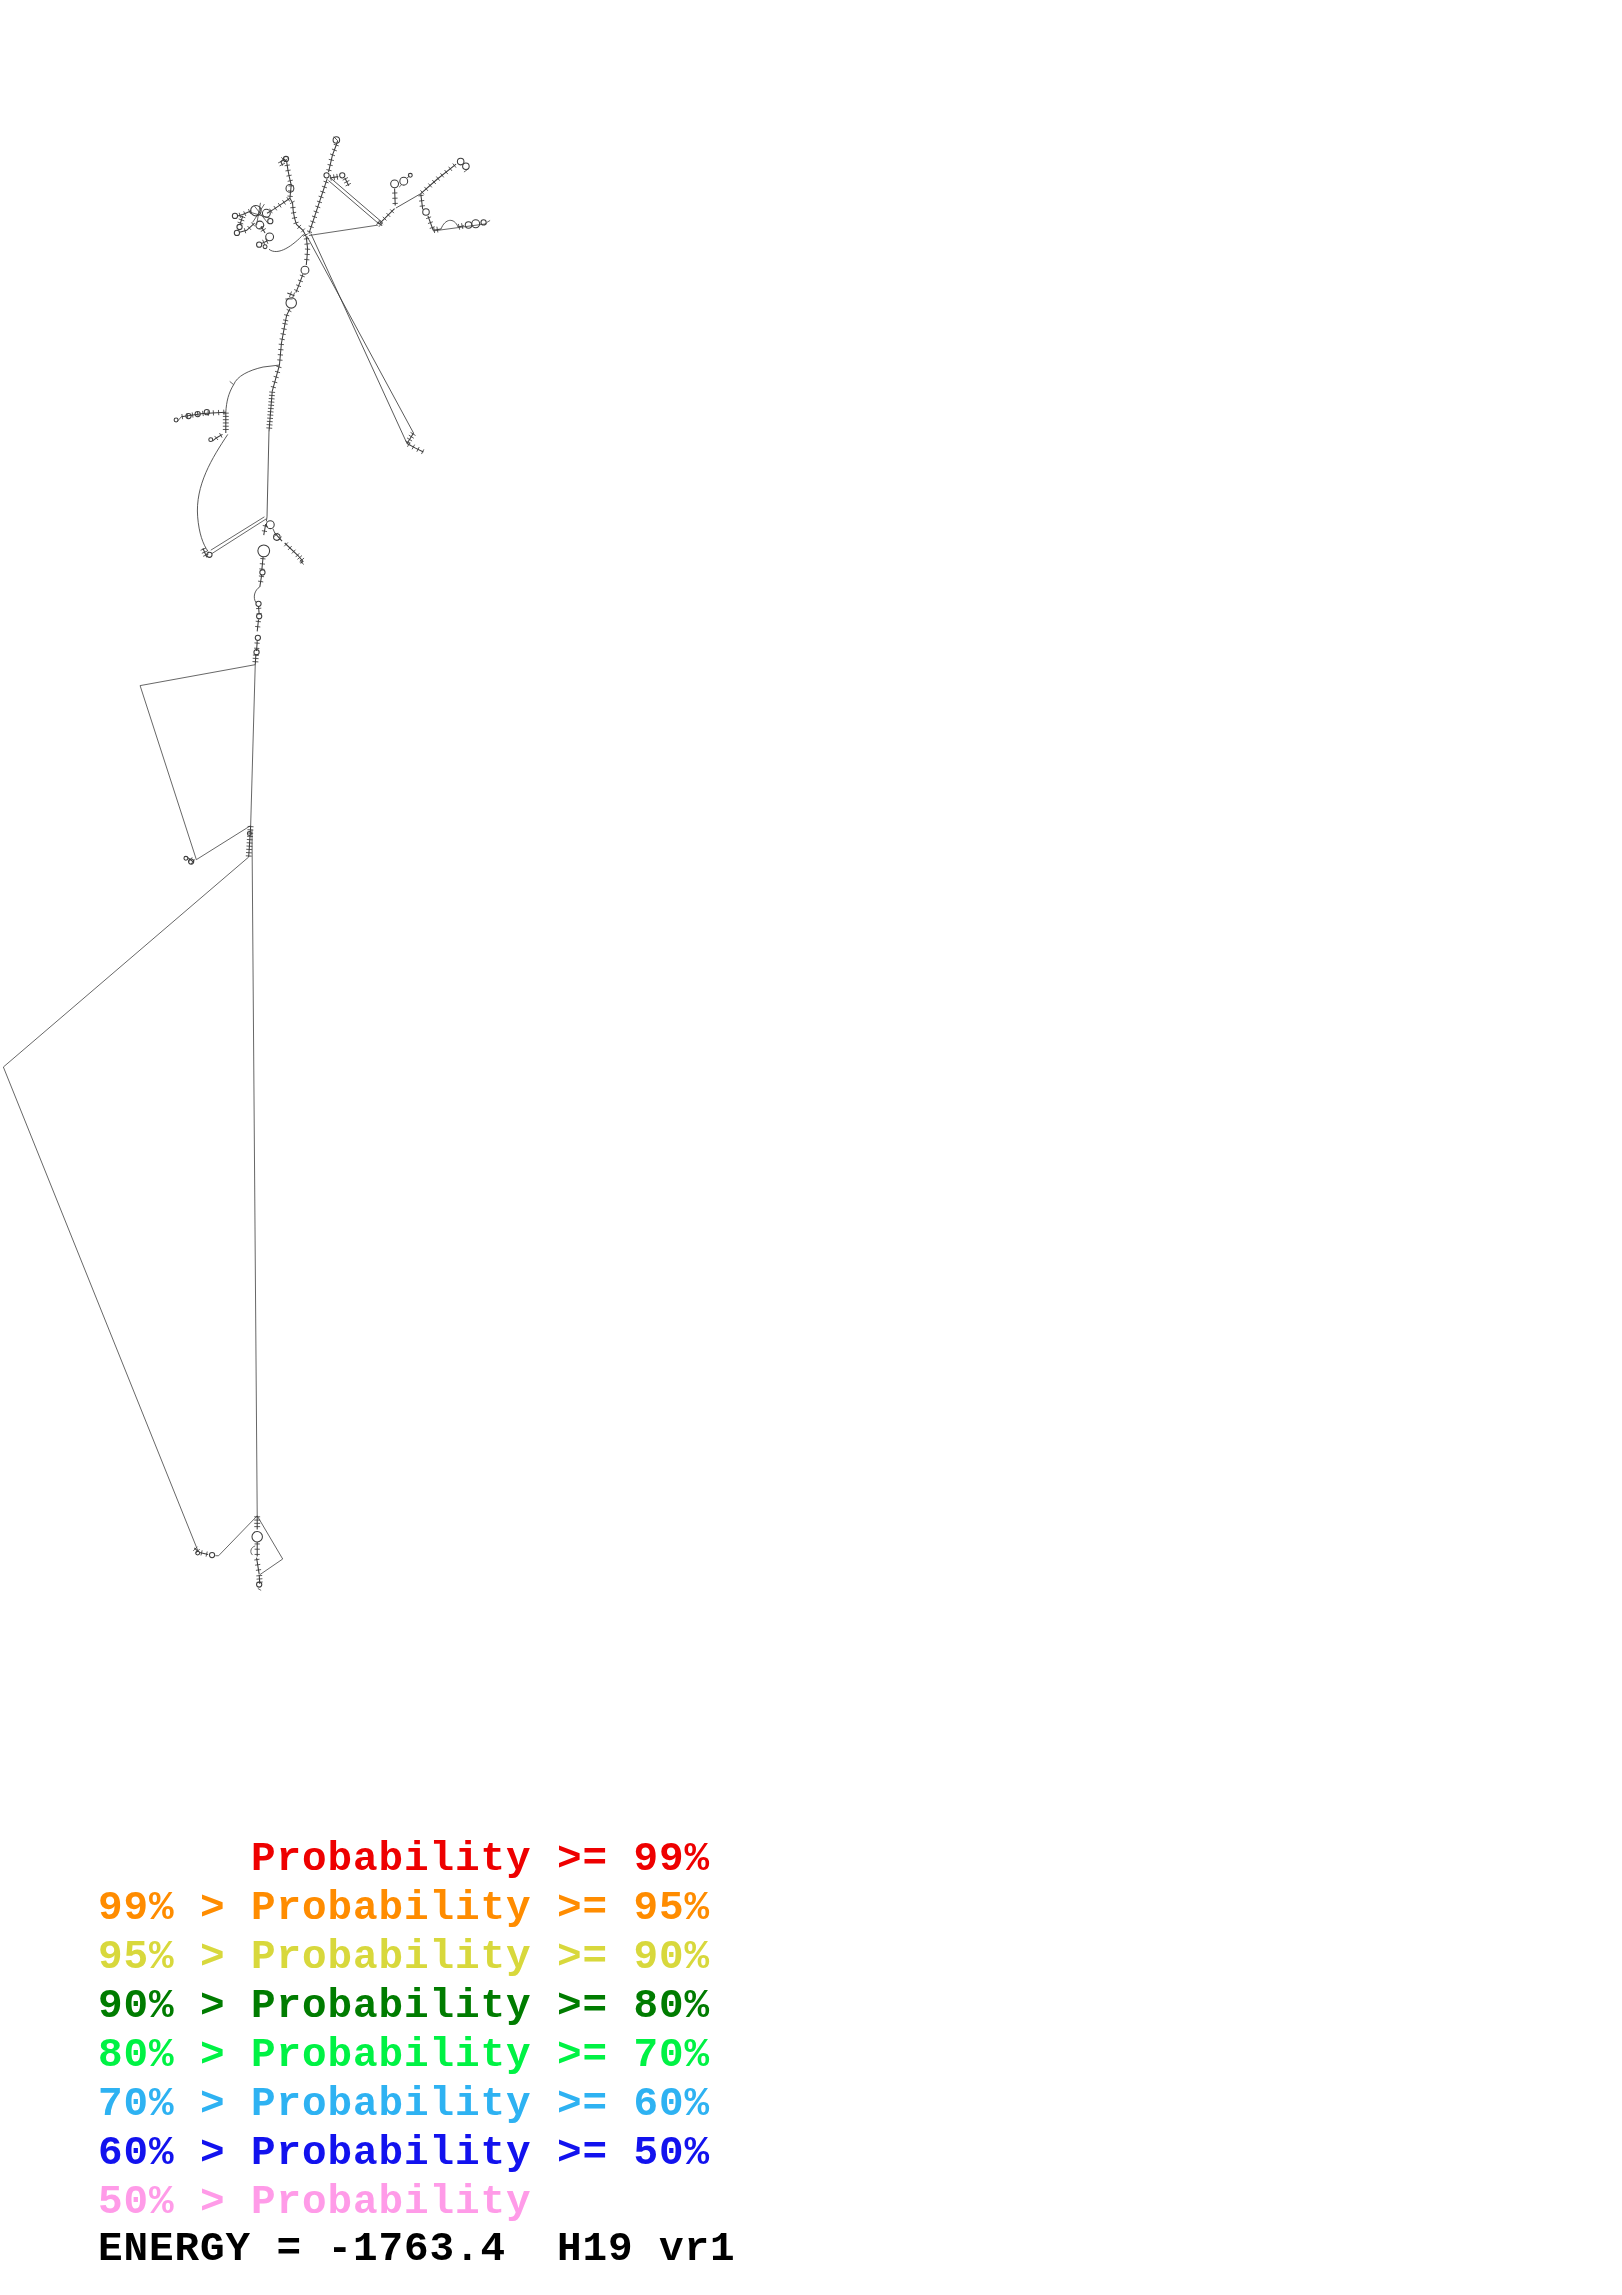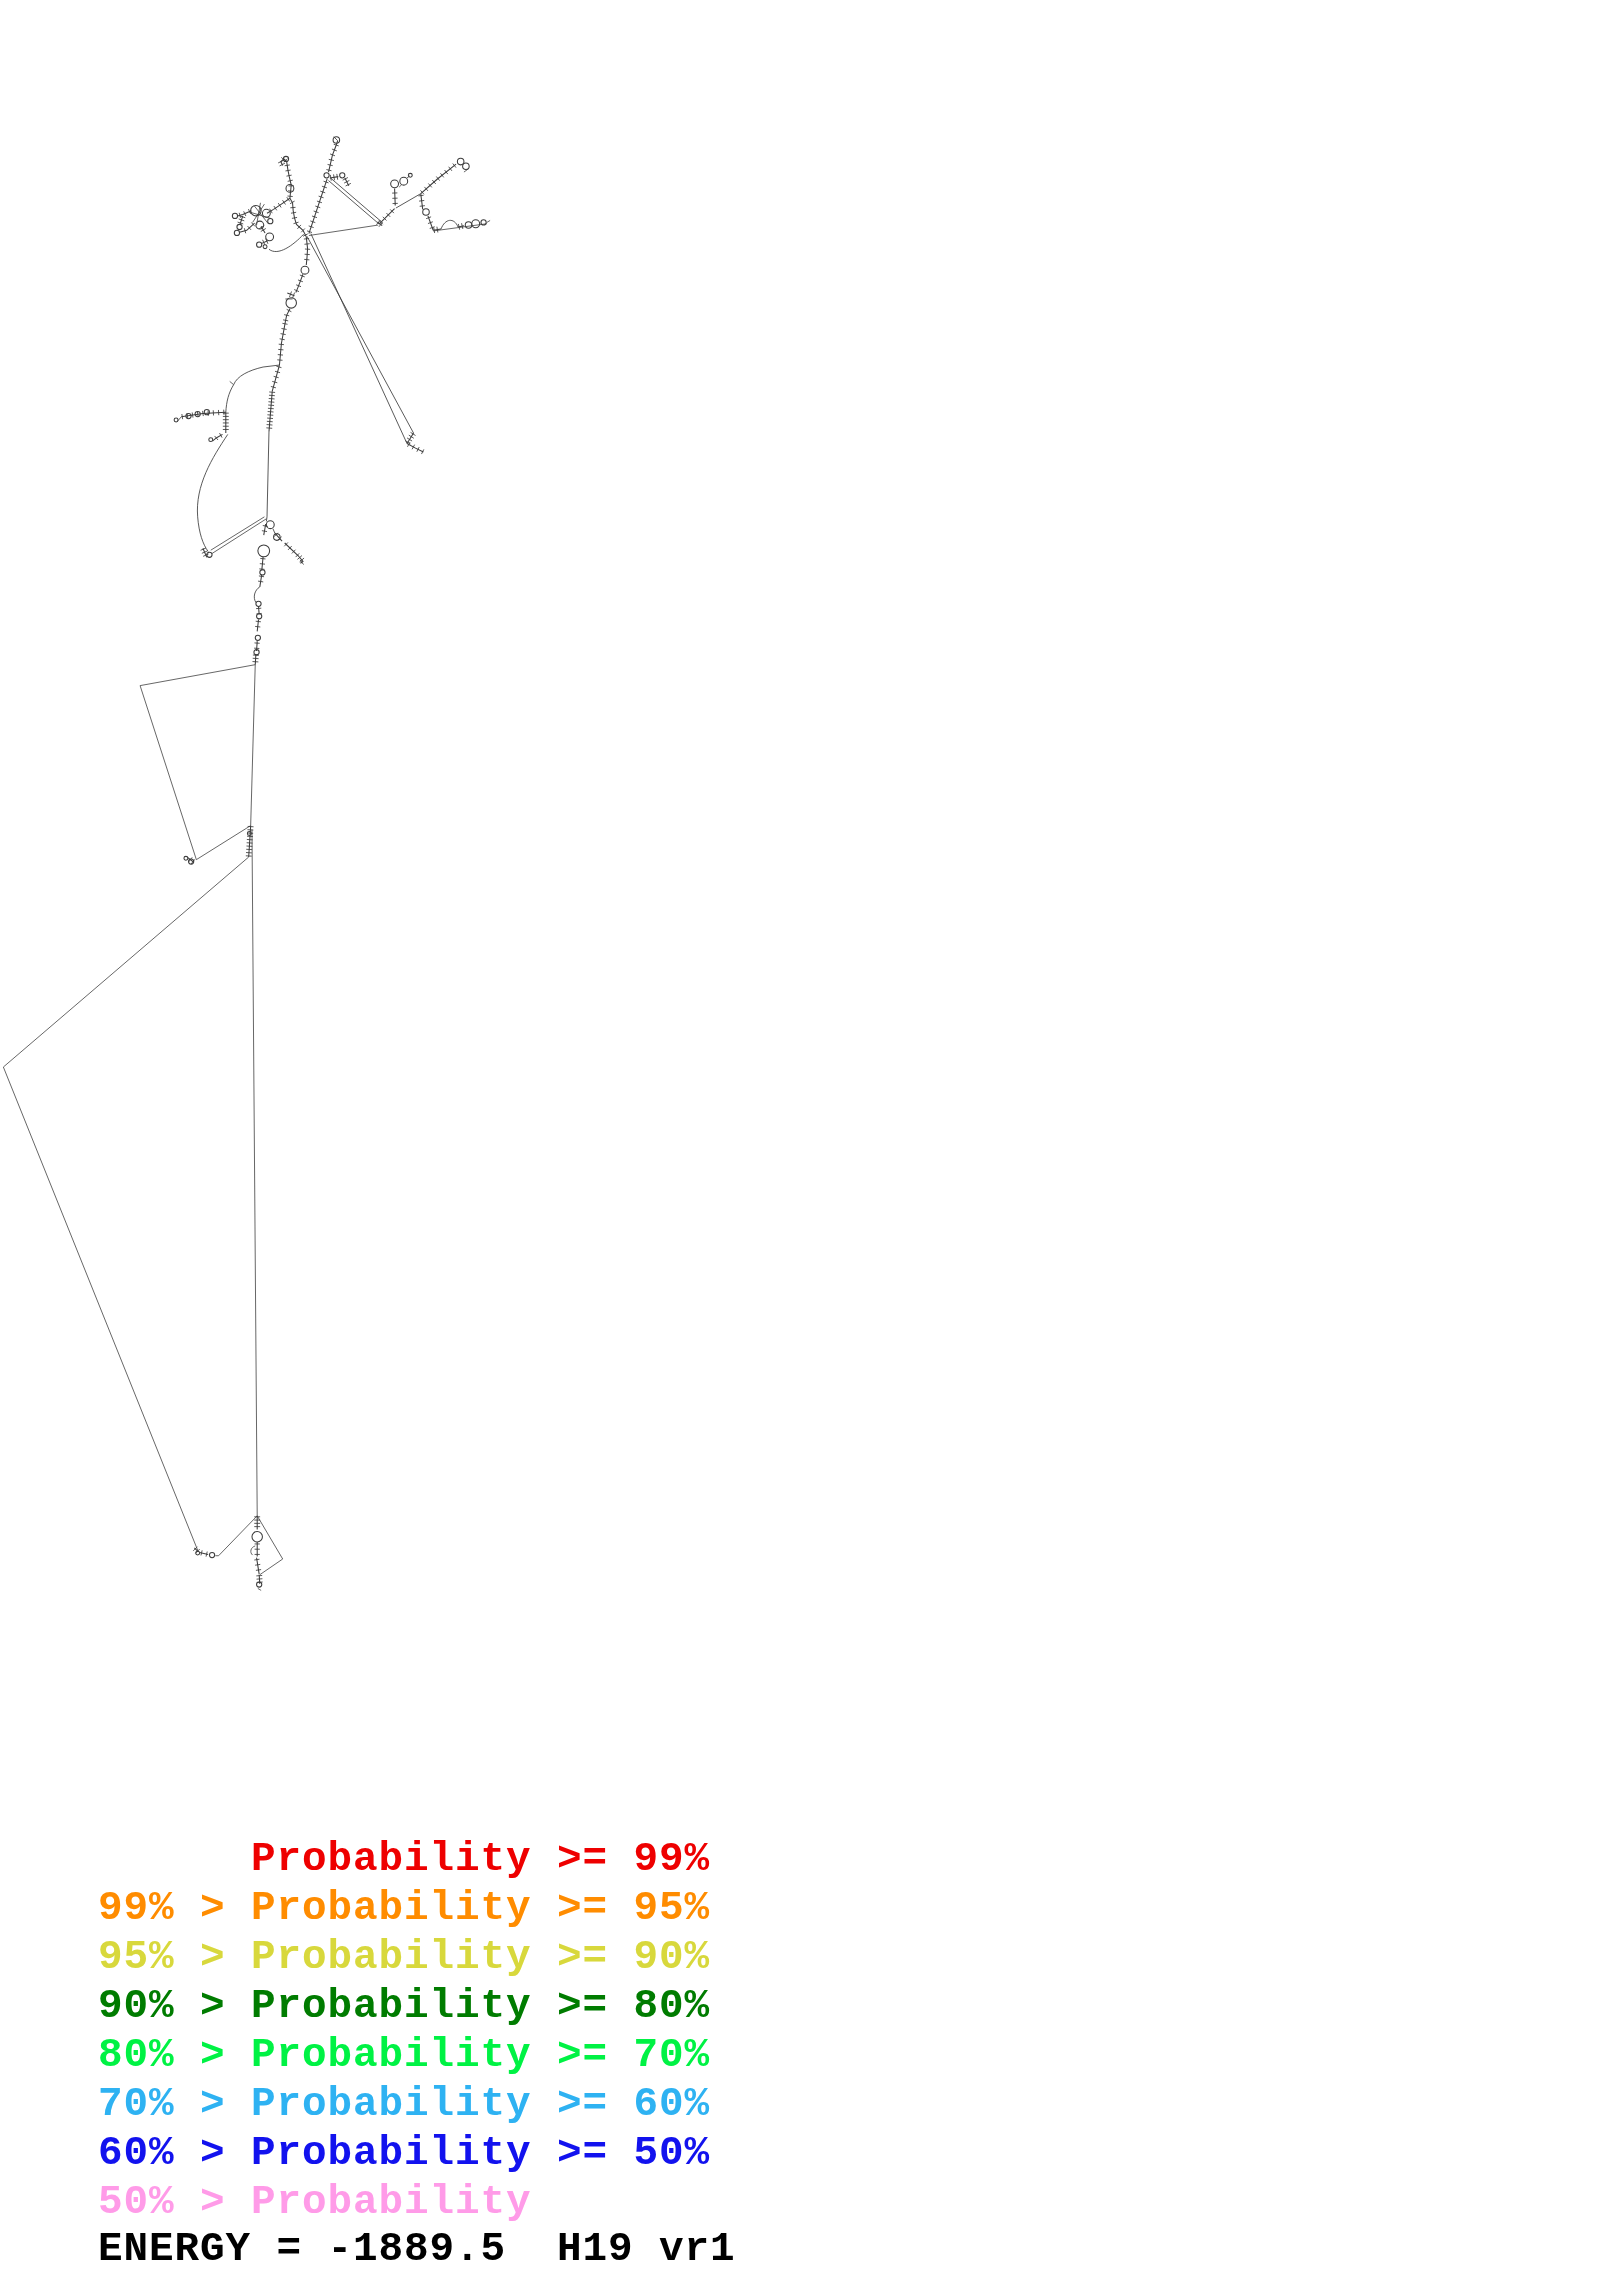--- a/index.html
+++ b/index.html
@@ -377,14 +377,14 @@
     <circle cx="292" cy="1317" r="4" fill="none" stroke="#3C3C3C" stroke-width="1.6"></circle>
     <circle cx="284" cy="1312" r="3" fill="none" stroke="#3C3C3C" stroke-width="1.6"></circle>
     <circle cx="302" cy="2374" r="3" fill="none" stroke="#3C3C3C" stroke-width="1.6"></circle>
     <circle cx="324" cy="2377" r="4" fill="none" stroke="#3C3C3C" stroke-width="1.6"></circle>
     <circle cx="393" cy="2349" r="8" fill="none" stroke="#3C3C3C" stroke-width="1.6"></circle>
     <circle cx="396" cy="2422" r="4" fill="none" stroke="#3C3C3C" stroke-width="1.6"></circle>
   </svg>
 
 <div id="legend"><div class="legend-line" style="color: rgb(238, 0, 0);">      Probability &gt;= 99%</div><div class="legend-line" style="color: rgb(255, 140, 0);">99% &gt; Probability &gt;= 95%</div><div class="legend-line" style="color: rgb(216, 216, 60);">95% &gt; Probability &gt;= 90%</div><div class="legend-line" style="color: rgb(0, 124, 0);">90% &gt; Probability &gt;= 80%</div><div class="legend-line" style="color: rgb(0, 242, 68);">80% &gt; Probability &gt;= 70%</div><div class="legend-line" style="color: rgb(46, 178, 242);">70% &gt; Probability &gt;= 60%</div><div class="legend-line" style="color: rgb(18, 18, 238);">60% &gt; Probability &gt;= 50%</div><div class="legend-line" style="color: rgb(255, 155, 232);">50% &gt; Probability</div></div>
 
-<div id="energy" style="color: rgb(0, 0, 0);">ENERGY = -1889.5  H19 vr1</div>
+<div id="energy" style="color: rgb(0, 0, 0);">ENERGY = -1763.4  H19 vr1</div>
 
 
 </body></html>

